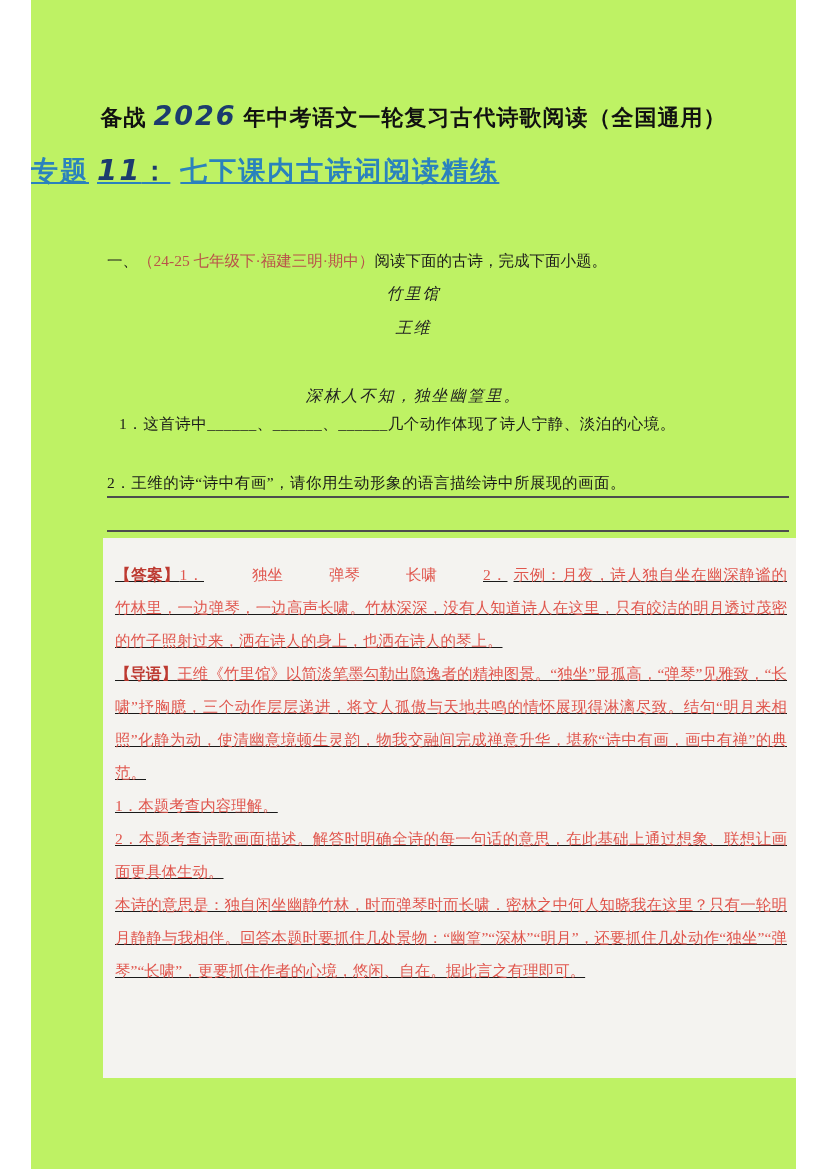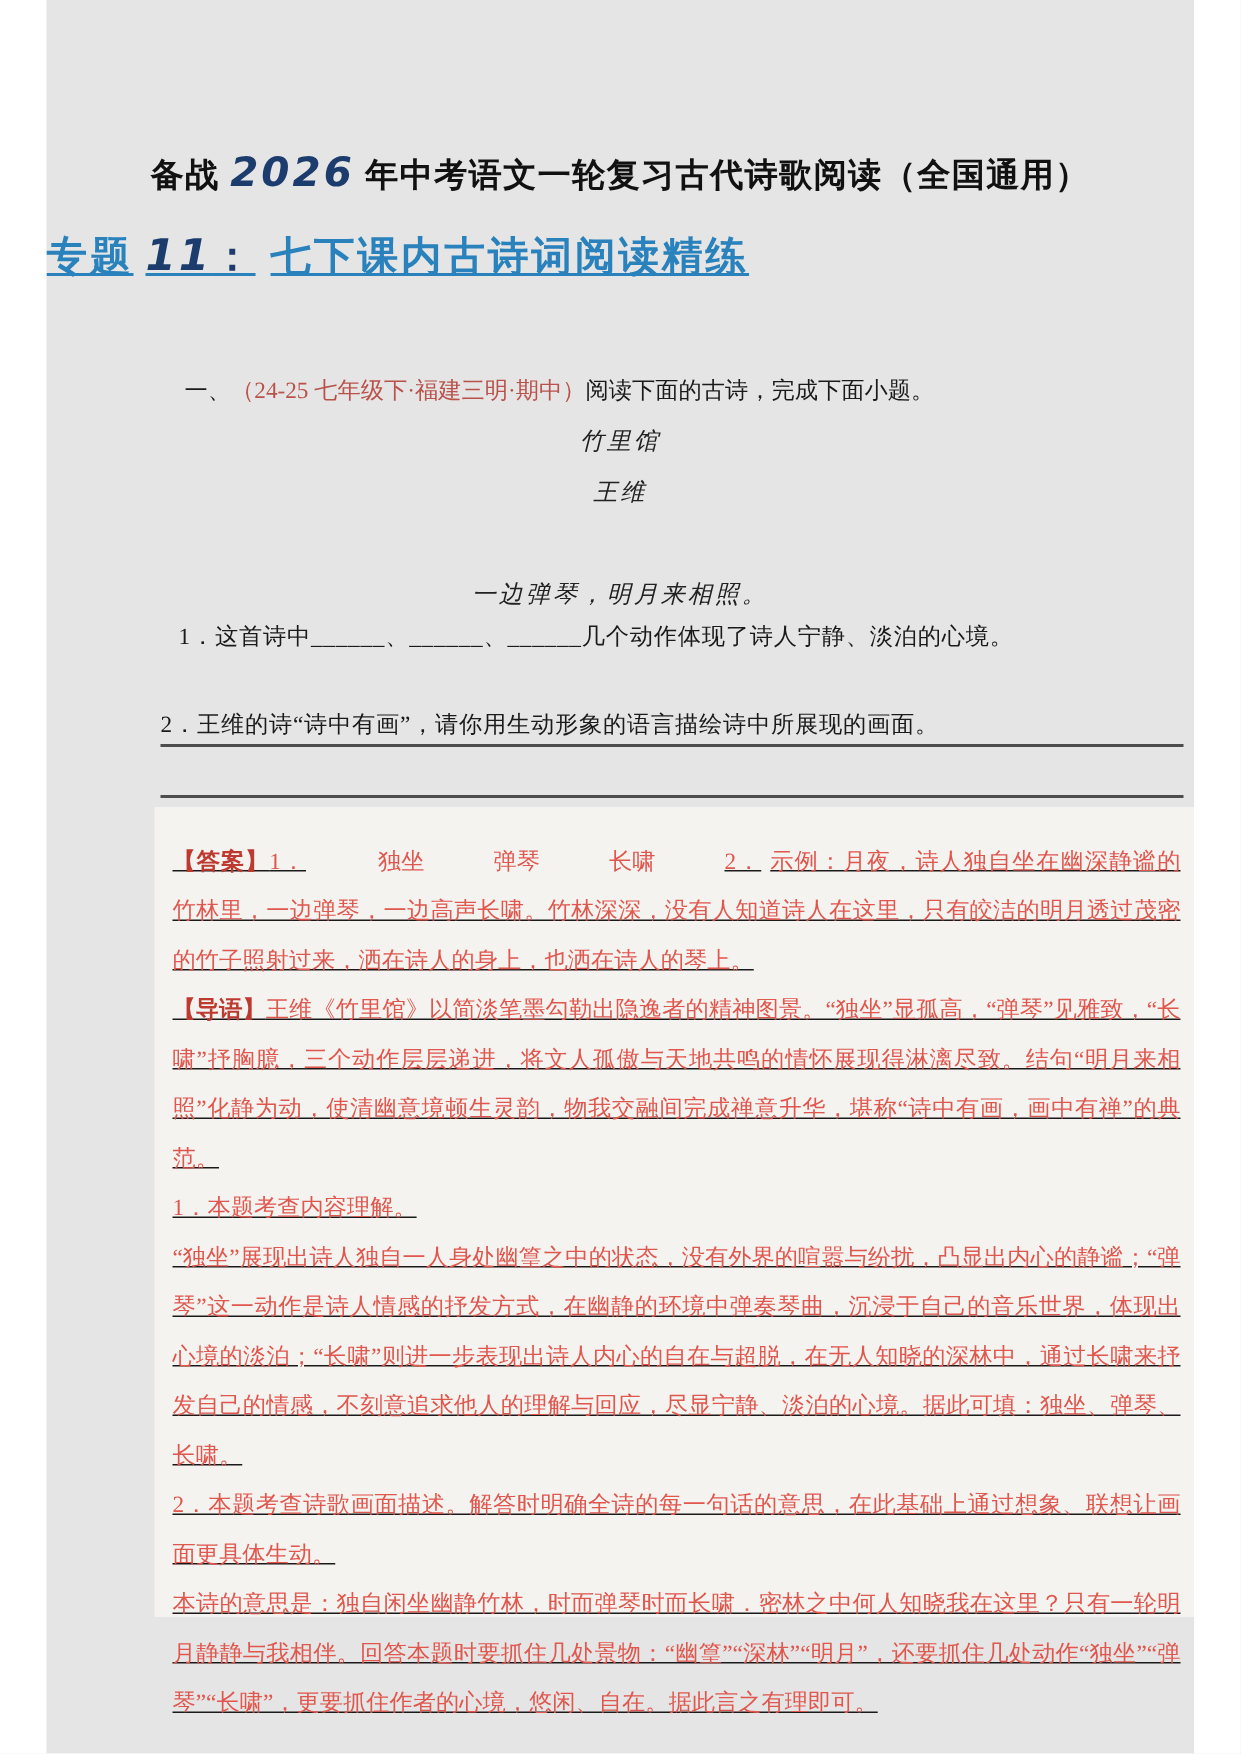--- a/index.html
+++ b/index.html
@@ -5,21 +5,21 @@
   html, body {
     margin: 0;
     padding: 0;
     background: #ffffff;
   }
   .page {
     position: relative;
     width: 765px;
     height: 1169px;
     margin: 0 auto;
-    background: #e5e5e5;
+    background: #bef264;
     font-family: "Liberation Serif", serif;
     color: #1a1a1a;
     overflow: hidden;
   }
   
   .title-1 {
     position: absolute;
     top: 100px;
     left: 0;
     width: 100%;
@@ -62,21 +62,21 @@
     letter-spacing: 2px;
   }
   .title-2 .colon {
     color: #1c3c6e;
     margin-right: 10px;
   }
   
   .section-line {
     position: absolute;
     top: 250px;
-    left: 92px;
+    left: 76px;
     right: 60px;
     font-size: 15.5px;
     line-height: 22px;
   }
   .section-line .ordinal { color: #1a1a1a; }
   .section-line .source  { color: #b9524a; }
   .section-line .intro   { color: #1a1a1a; }
 
   .poem-line {
     position: absolute;
@@ -157,34 +157,33 @@
   <div class="title-2">
     <span>专题</span><span class="num">11</span><span class="colon">：</span><span>七下课内古诗词阅读精练</span>
   </div>
 
   <div class="section-line">
     <span class="ordinal">一、</span><span class="source">（24-25 七年级下·福建三明·期中）</span><span class="intro">阅读下面的古诗，完成下面小题。</span>
   </div>
 
   <div class="poem-line poem-title">竹里馆</div>
   <div class="poem-line poem-author">王维</div>
-  <div class="poem-line poem-l2">一边弹琴，明月来相照。</div>
+  <div class="poem-line poem-l2">深林人不知，独坐幽篁里。</div>
 
   <div class="question question-1">1．这首诗中______、______、______几个动作体现了诗人宁静、淡泊的心境。</div>
   <div class="question question-2">2．王维的诗“诗中有画”，请你用生动形象的语言描绘诗中所展现的画面。</div>
 
   <div class="rule rule-1"></div>
   <div class="rule rule-2"></div>
 
   <div class="answer-block">
     <p>
       <span class="label">【答案】</span><span>1．</span><span class="ans ans-first">独坐</span><span class="ans">弹琴</span><span class="ans">长啸</span><span class="q2num">2．</span><span>示例：月夜，诗人独自坐在幽深静谧的竹林里，一边弹琴，一边高声长啸。竹林深深，没有人知道诗人在这里，只有皎洁的明月透过茂密的竹子照射过来，洒在诗人的身上，也洒在诗人的琴上。</span>
     </p>
     <p>
       <span class="label">【导语】</span><span>王维《竹里馆》以简淡笔墨勾勒出隐逸者的精神图景。“独坐”显孤高，“弹琴”见雅致，“长啸”抒胸臆，三个动作层层递进，将文人孤傲与天地共鸣的情怀展现得淋漓尽致。结句“明月来相照”化静为动，使清幽意境顿生灵韵，物我交融间完成禅意升华，堪称“诗中有画，画中有禅”的典范。</span>
     </p>
     <p>1．本题考查内容理解。</p>
-    <p>“独坐”展现出诗人独自一人身处幽篁之中的状态，没有外界的喧嚣与纷扰，凸显出内心的静谧；“弹琴”这一动作是诗人情感的抒发方式，在幽静的环境中弹奏琴曲，沉浸于自己的音乐世界，体现出心境的淡泊；“长啸”则进一步表现出诗人内心的自在与超脱，在无人知晓的深林中，通过长啸来抒发自己的情感，不刻意追求他人的理解与回应，尽显宁静、淡泊的心境。据此可填：独坐、弹琴、长啸。</p>
     <p>2．本题考查诗歌画面描述。解答时明确全诗的每一句话的意思，在此基础上通过想象、联想让画面更具体生动。</p>
     <p>本诗的意思是：独自闲坐幽静竹林，时而弹琴时而长啸．密林之中何人知晓我在这里？只有一轮明月静静与我相伴。回答本题时要抓住几处景物：“幽篁”“深林”“明月”，还要抓住几处动作“独坐”“弹琴”“长啸”，更要抓住作者的心境，悠闲、自在。据此言之有理即可。</p>
   </div>
 
 </div>
 
 </body></html>

